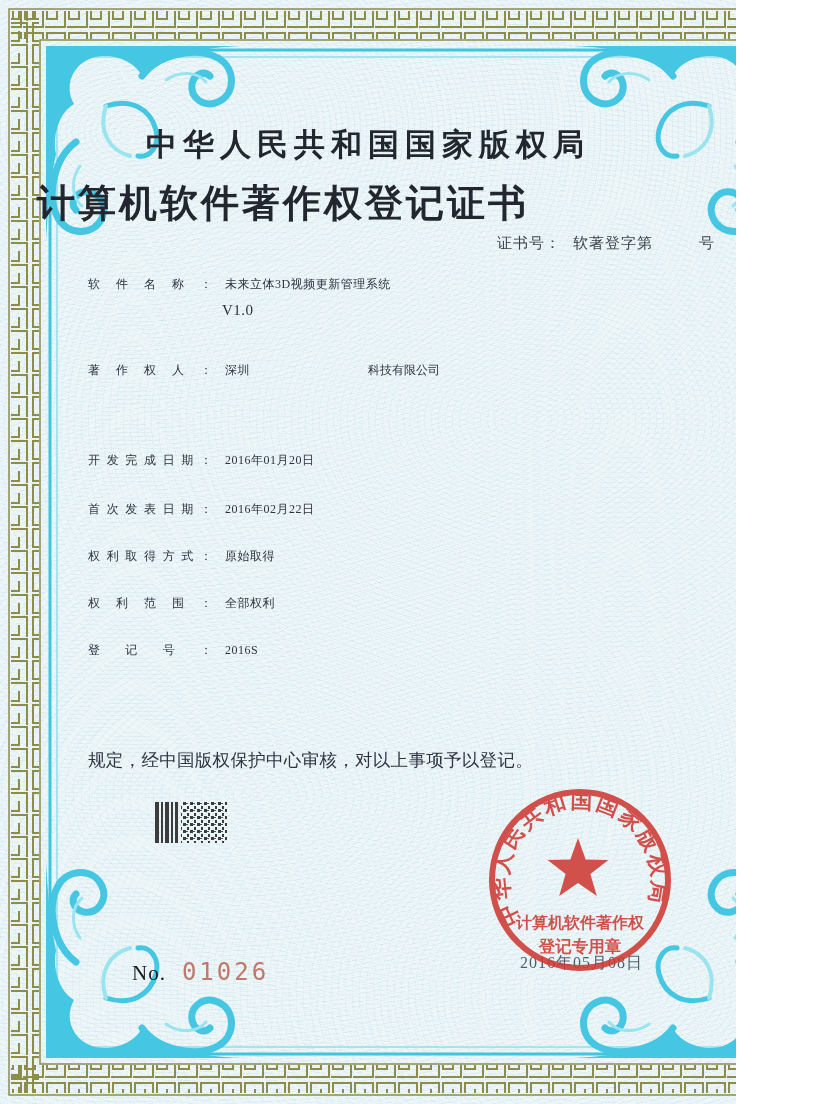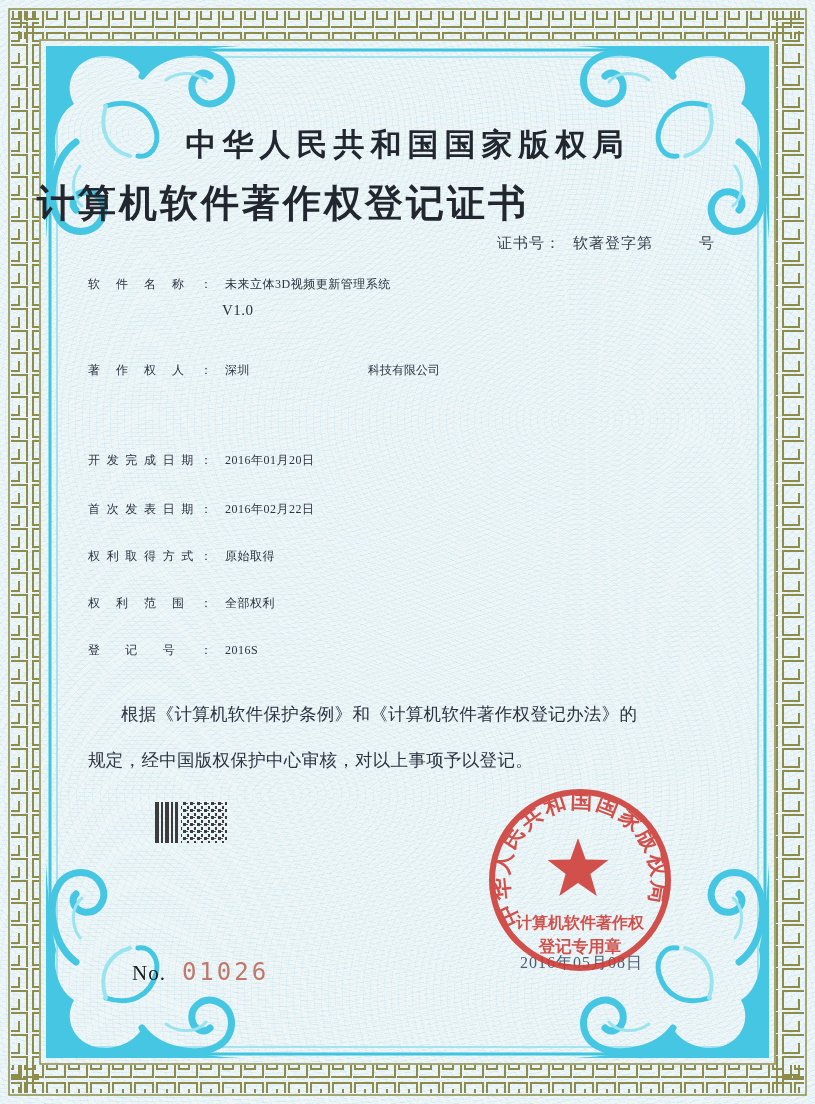--- a/index.html
+++ b/index.html
@@ -1,18 +1,18 @@
 <!DOCTYPE html>
 <html><head>
 <meta charset="utf-8">
 <style>
   html,body{margin:0;padding:0;background:#ffffff;}
   .certificate{
     position:relative;
-    width:815px;height:1104px;
+    width:736px;height:1104px;
     overflow:hidden;
     font-family:"Liberation Serif","DejaVu Serif",serif;
     background-color:#eef6f8;
     background-image:
       repeating-radial-gradient(ellipse 190px 130px at 18% 12%, rgba(135,198,214,.13) 0 1px, transparent 1px 6px),
       repeating-radial-gradient(ellipse 210px 150px at 72% 38%, rgba(135,198,214,.10) 0 1px, transparent 1px 7px),
       repeating-radial-gradient(ellipse 230px 160px at 35% 72%, rgba(135,198,214,.10) 0 1px, transparent 1px 8px),
       repeating-radial-gradient(ellipse 240px 170px at 85% 90%, rgba(135,198,214,.09) 0 1px, transparent 1px 7px);
   }
   .border-svg{position:absolute;left:0;top:0;}
@@ -138,21 +138,20 @@
   <div class="abs field" style="top:595px;">
     <span class="flabel">权利范围：</span>
     <span class="fvalue">全部权利</span>
   </div>
 
   <div class="abs field" style="top:642px;">
     <span class="flabel">登记号：</span>
     <span class="fvalue">2016S</span>
   </div>
 
-  <div class="abs statement indent" style="top:702px;">根据《计算机软件保护条例》和《计算机软件著作权登记办法》的</div>
   <div class="abs statement" style="top:748px;">规定，经中国版权保护中心审核，对以上事项予以登记。</div>
 
   <div class="abs seal-date">2016年05月08日</div>
 
   <div class="abs seal-box">
     <svg width="236" height="236" viewBox="-118 -118 236 236">
       <g opacity="0.88">
         <circle r="88" fill="none" stroke-width="6" stroke="#cf3a34"></circle>
         <path id="ringPath" d="M -59,41.3 A 72,72 0 1,1 59,41.3" fill="none"></path>
         <text font-size="22" font-weight="700" letter-spacing="2.5" fill="#cf3a34" font-family="Liberation Serif, DejaVu Serif, serif">

